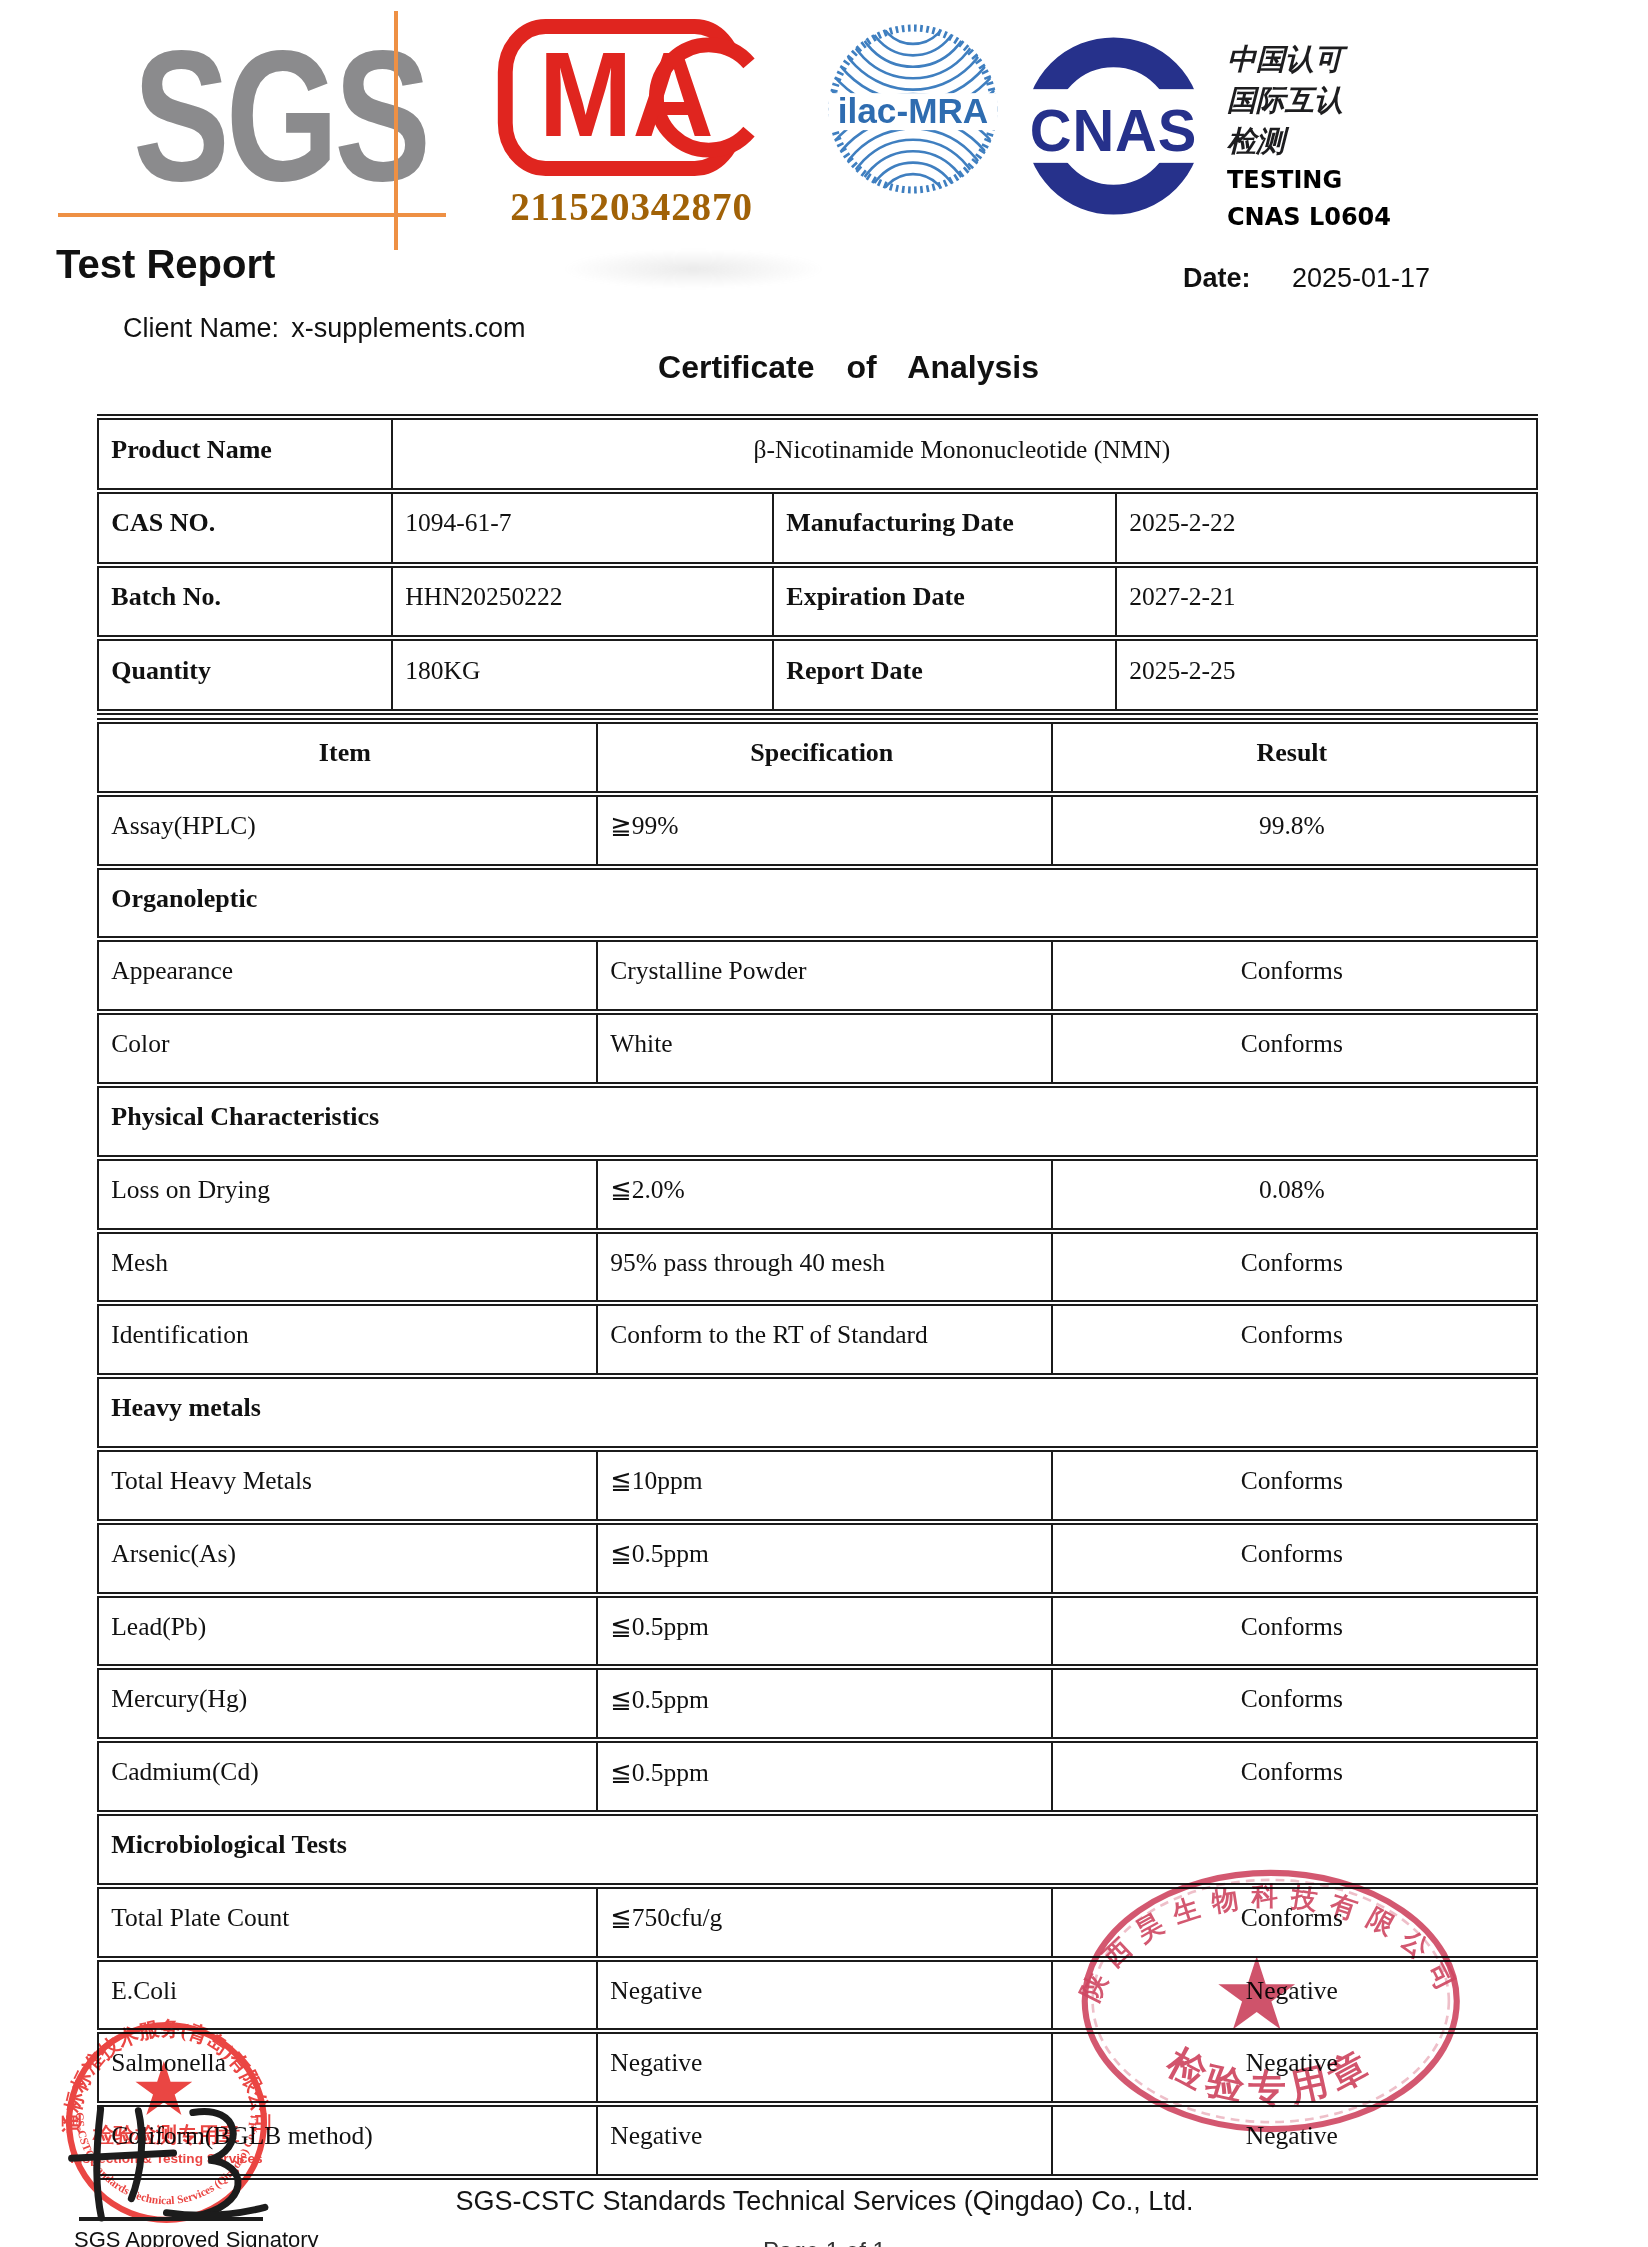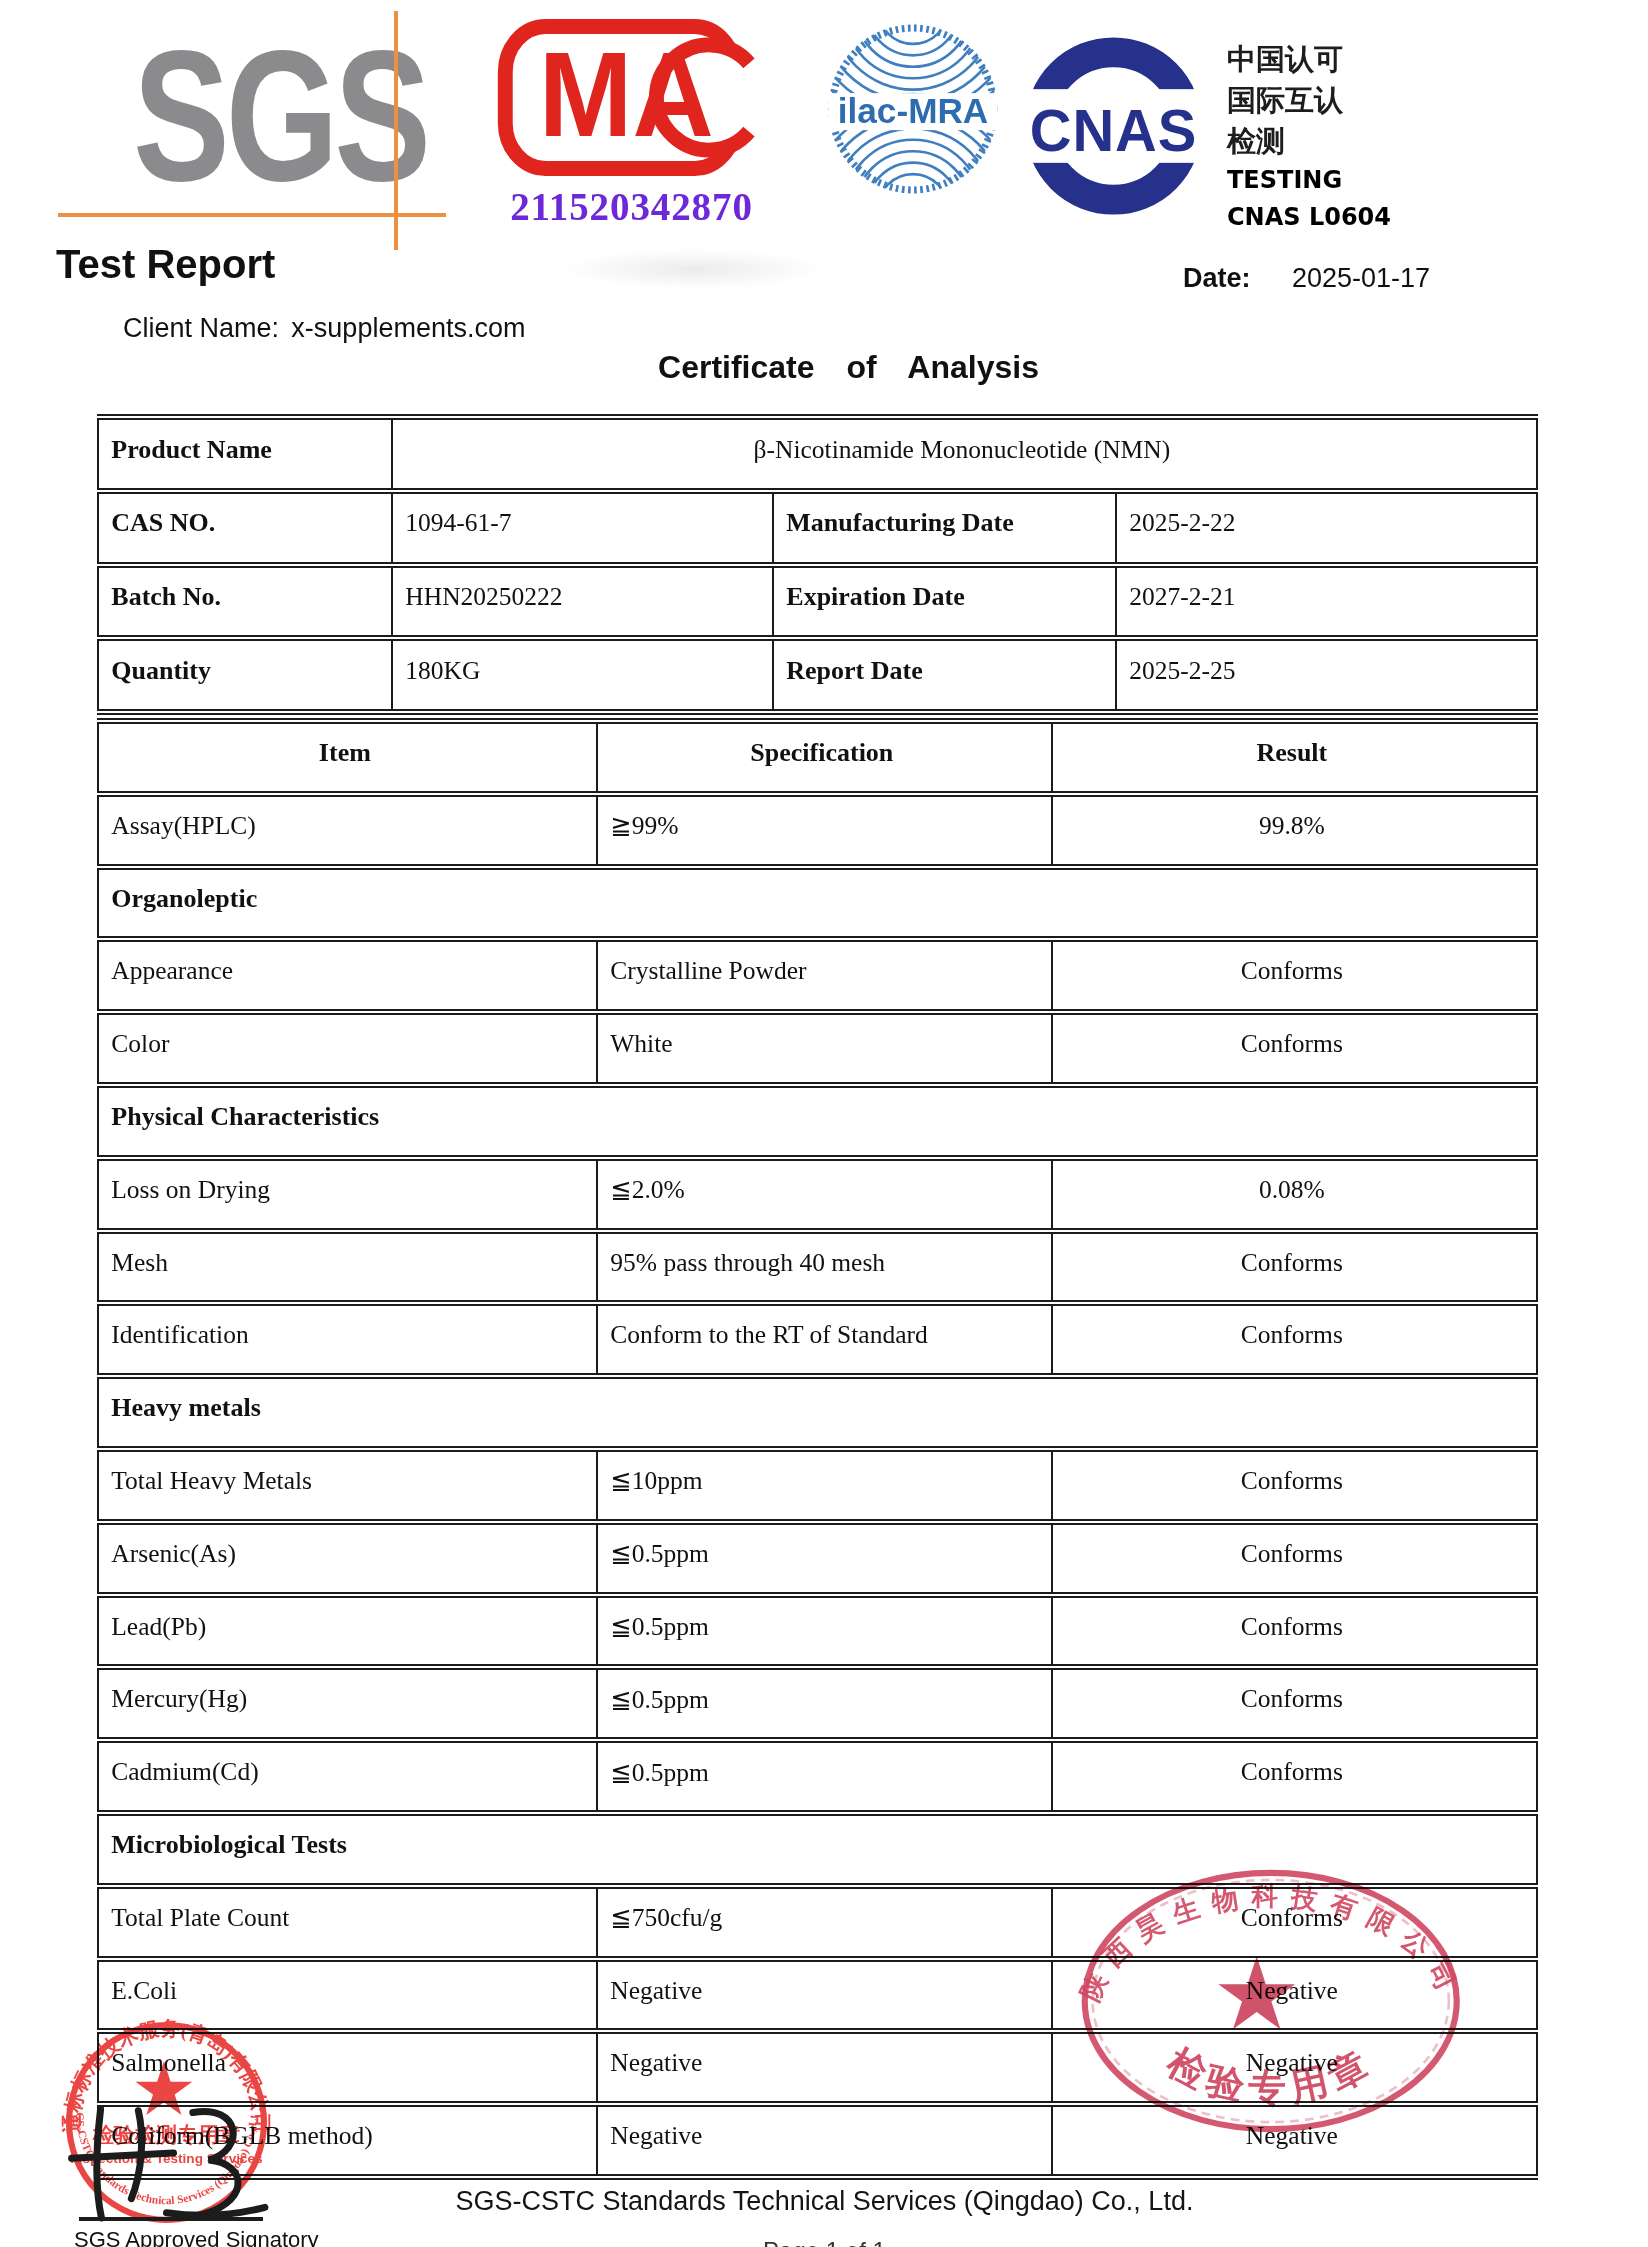--- a/index.html
+++ b/index.html
@@ -8,24 +8,24 @@
 
   .abs{position:absolute;}
 
   
   .sgs-text{left:133px;top:23px;font-family:"Liberation Sans","DejaVu Sans",sans-serif;
             font-weight:bold;font-size:186px;line-height:186px;color:#8b8b8d;
             transform:scaleX(0.78);transform-origin:left top;letter-spacing:-5.3px;}
   .v-line{left:394px;top:10.5px;width:3.5px;height:239px;background:#ee9044;}
   .h-line{left:58px;top:213px;width:388px;height:3.5px;background:#ee9044;}
   .cma-num{left:493px;top:184px;width:277px;text-align:center;font-weight:bold;
-           font-size:39px;color:#6d28d9;letter-spacing:0.9px;}
+           font-size:39px;color:#a16207;letter-spacing:0.9px;}
   .cnas-block{left:1227px;top:39px;font-family:"DejaVu Sans","Liberation Sans",sans-serif;
               font-weight:bold;color:#1d1d1f;}
-  .cnas-block .cn{font-size:29px;line-height:41px;}
+  .cnas-block .cn{font-size:29px;line-height:41px;font-style:italic;}
   .cnas-block .en{font-size:24px;line-height:37px;color:#000000;}
 
   
   .report-title{left:56px;top:242px;font-family:"Liberation Sans","DejaVu Sans",sans-serif;
                 font-weight:bold;font-size:40px;}
   .smudge{left:562px;top:249px;width:263px;height:40px;filter:blur(1.8px);
           background:radial-gradient(ellipse at center,rgba(130,130,130,.16),rgba(130,130,130,0) 70%);}
   .date-label{left:1183px;top:263px;font-family:"Liberation Sans",sans-serif;font-weight:bold;font-size:27px;}
   .date-value{left:1292px;top:263px;font-family:"Liberation Sans",sans-serif;font-size:27px;}
   .client-line{left:123px;top:313px;font-family:"Liberation Sans",sans-serif;font-size:27px;}

